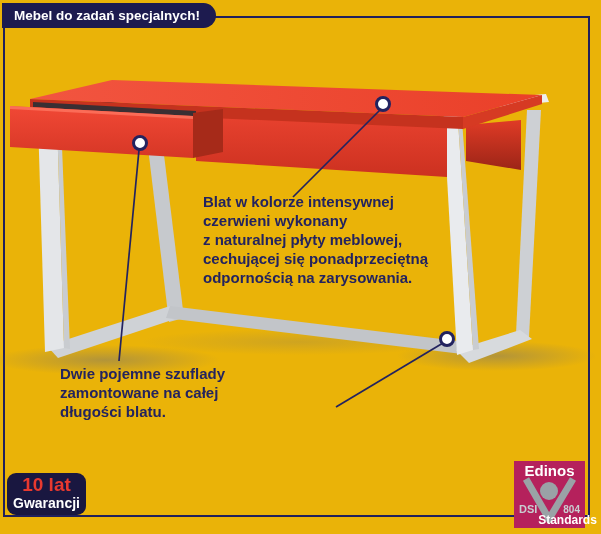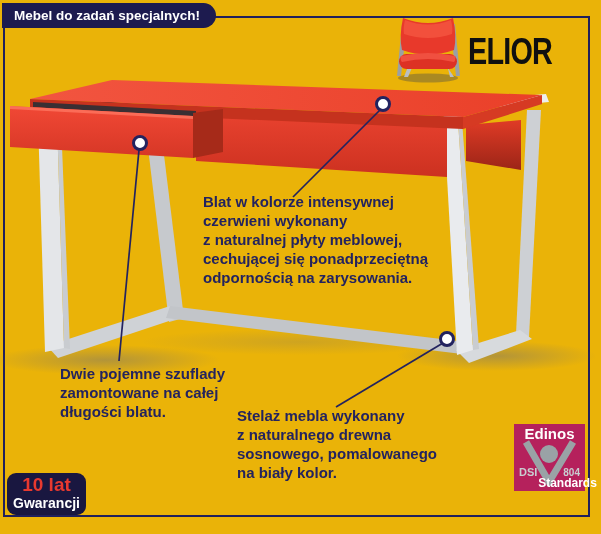--- a/index.html
+++ b/index.html
@@ -18,21 +18,21 @@
               font-family:"Liberation Sans",sans-serif;}
   .callout{position:absolute;color:#23235f;font-weight:700;font-size:15px;line-height:19px;
            white-space:pre-line;z-index:4;}
   .callout-top{left:203px;top:192px;width:250px;}
   .callout-drawers{left:60px;top:364px;width:220px;}
   .callout-frame{left:237px;top:406px;width:230px;}
   .warranty{position:absolute;left:7px;top:473px;width:79px;height:42px;background:#191740;
             border-radius:9px;text-align:center;z-index:5;}
   .w1{color:#e8392f;font-size:19px;font-weight:700;line-height:20px;margin-top:2px;}
   .w2{color:#ffffff;font-size:14px;font-weight:700;line-height:16px;}
-  .edinos{position:absolute;left:514px;top:424px;width:71px;height:67px;background:#b5215c;
+  .edinos{position:absolute;left:514px;top:461px;width:71px;height:67px;background:#b5215c;
           text-align:center;z-index:5;}
   .e-name{position:absolute;top:1px;left:0;width:100%;color:#fff;font-size:15px;font-weight:700;}
   .e-v{position:absolute;left:8px;top:16px;width:55px;height:46px;}
   .e-dsi{position:absolute;left:5px;bottom:13px;color:#c9ced1;font-size:11px;font-weight:700;}
   .e-804{position:absolute;right:5px;bottom:13px;color:#c9ced1;font-size:10px;font-weight:700;}
   .e-std{position:absolute;bottom:1px;left:0;width:100%;color:#fff;font-size:12px;font-weight:700;padding-left:18px;}
 </style>
 </head>
 <body>
 
@@ -121,47 +121,29 @@
       <circle cx="383" cy="104" r="6.5"></circle>
       <circle cx="140" cy="143" r="6.5"></circle>
       <circle cx="447" cy="339" r="6.5"></circle>
     </g>
   </svg>
 
   <div class="banner">
     <span>Mebel do zadań specjalnych!</span>
   </div>
 
-  <div class="brand">
-    <svg class="chair" viewBox="0 0 80 74">
-      <ellipse cx="38" cy="68" rx="30" ry="4.5" fill="#4a4a4a" opacity="0.4"></ellipse>
-      <polygon points="12,14 17,14 11,66 7,66" fill="#9aa0a6"></polygon>
-      <polygon points="60,14 65,14 70,66 66,66" fill="#9aa0a6"></polygon>
-      <polygon points="22,46 27,46 18,67 14,67" fill="#b8bec4"></polygon>
-      <polygon points="50,46 55,46 60,67 64,67" fill="#b8bec4"></polygon>
-      <path d="M13,8 Q38,18 63,8 Q67,26 64,40 Q38,49 12,40 Q9,26 13,8 Z" fill="#e8392b"></path>
-      <path d="M15,10 Q38,19 61,10 Q63,18 62,24 Q38,32 14,24 Q13,18 15,10 Z" fill="#f2503c"></path>
-      <rect x="9" y="44" width="58" height="15" rx="7.5" fill="#dd3124"></rect>
-      <path d="M11,46 Q38,40 65,46 Q66,50 64,52 Q38,46 12,52 Q10,50 11,46 Z" fill="#f05040"></path>
-    </svg>
-    <div class="brand-name">ELIOR</div>
-  </div>
 
   <div class="callout callout-drawers">Dwie pojemne szuflady
 zamontowane na całej
 długości blatu.</div>
   <div class="callout callout-top">Blat w kolorze intensywnej
 czerwieni wykonany
 z naturalnej płyty meblowej,
 cechującej się ponadprzeciętną
 odpornością na zarysowania.</div>
-  <div class="callout callout-frame">Stelaż mebla wykonany
-z naturalnego drewna
-sosnowego, pomalowanego
-na biały kolor.</div>
 
   <div class="warranty">
     <div class="w1">10 lat</div>
     <div class="w2">Gwarancji</div>
   </div>
 
   <div class="edinos">
     <div class="e-name">Edinos</div>
     <svg class="e-v" viewBox="0 0 55 46">
       <path d="M4,2 L27,42 L51,2" fill="none" stroke="#9aa2a6" stroke-width="7"></path>

